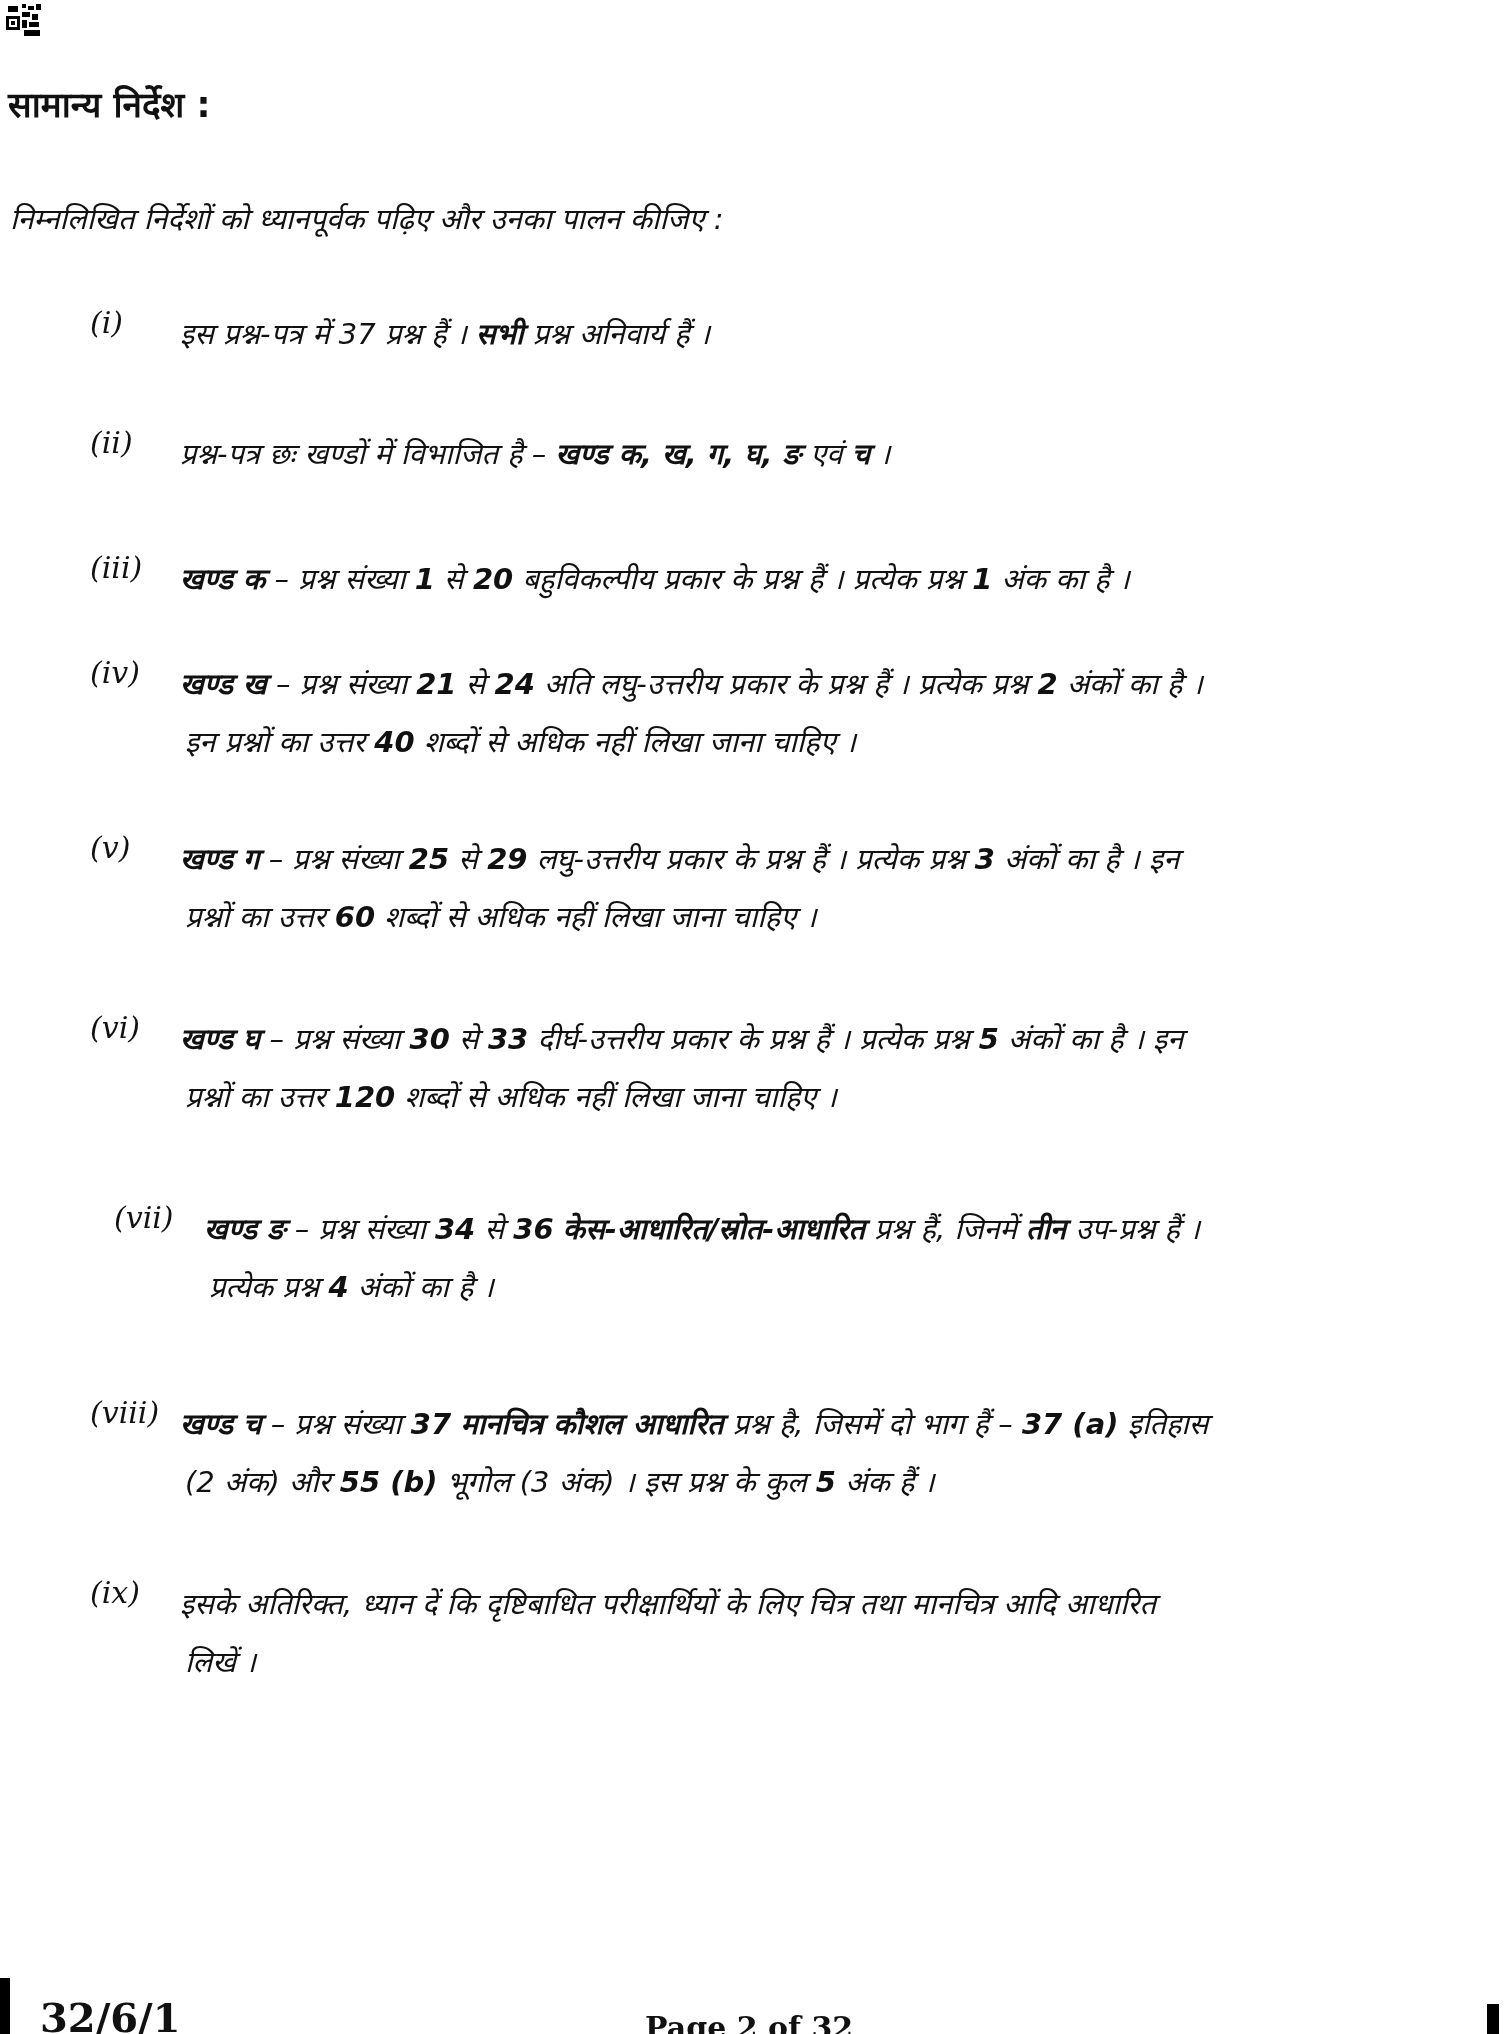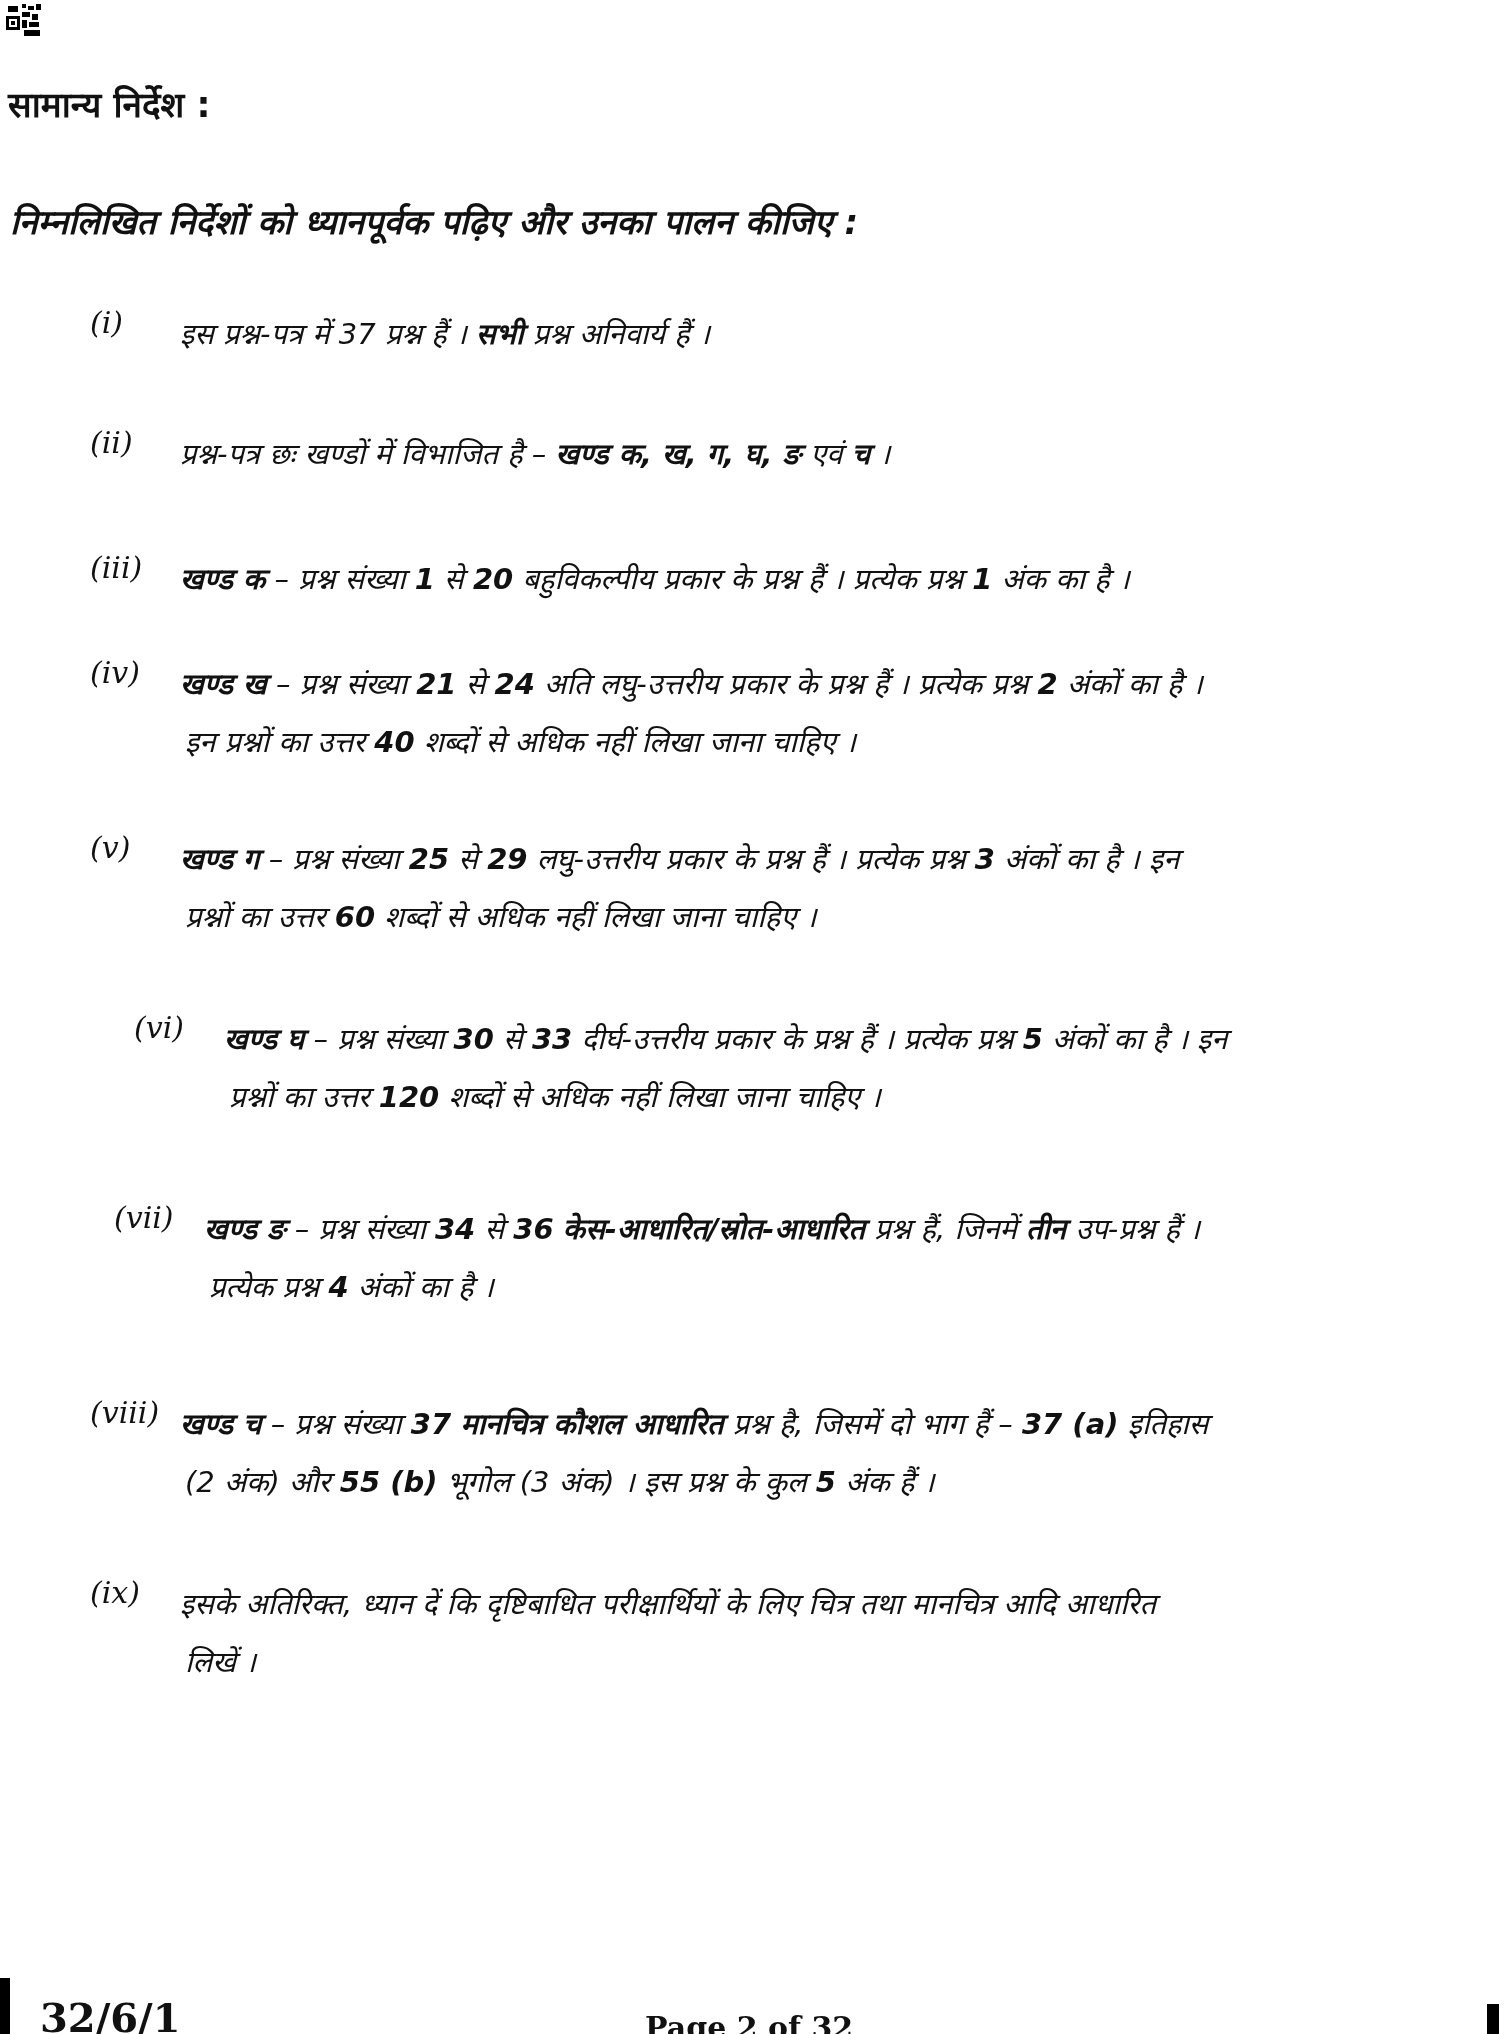--- a/index.html
+++ b/index.html
@@ -8,21 +8,21 @@
     font-family: "DejaVu Sans", "Liberation Sans", sans-serif;
     color: #111111;
   }
   .qr {
     position: absolute; left: 4px; top: 2px; width: 40px; height: 36px;
   }
   .heading {
     position: absolute; left: 8px; top: 80px; font-size: 35px; font-weight: bold;
   }
   .subheading {
-    position: absolute; left: 10px; top: 198px; font-size: 34px; font-weight: bold; font-style: italic;
+    position: absolute; left: 10px; top: 198px; font-size: 29px; font-weight: normal; font-style: italic;
   }
   .item {
     position: absolute; left: 90px; width: 1360px; font-style: italic; font-size: 29px;
   }
   .item .num {
     position: absolute; left: 0; top: 0; font-family: "DejaVu Serif", "Liberation Serif", serif; font-style: italic; font-size: 30px;
   }
   .item .line {
     display: block; position: relative; white-space: nowrap; line-height: 58px;
   }
@@ -80,21 +80,21 @@
     <div class="item" style="top: 655px;">
       <span class="num">(iv)</span>
       <span class="line first"><b>खण्ड ख</b><span> – प्रश्न संख्या </span><b>21</b><span> से </span><b>24</b><span> अति लघु-उत्तरीय प्रकार के प्रश्न हैं । प्रत्येक प्रश्न </span><b>2</b><span> अंकों का है ।</span></span>
       <span class="line cont"><span>इन प्रश्नों का उत्तर </span><b>40</b><span> शब्दों से अधिक नहीं लिखा जाना चाहिए ।</span></span>
     </div>
     <div class="item" style="top: 830px;">
       <span class="num">(v)</span>
       <span class="line first"><b>खण्ड ग</b><span> – प्रश्न संख्या </span><b>25</b><span> से </span><b>29</b><span> लघु-उत्तरीय प्रकार के प्रश्न हैं । प्रत्येक प्रश्न </span><b>3</b><span> अंकों का है । इन</span></span>
       <span class="line cont"><span>प्रश्नों का उत्तर </span><b>60</b><span> शब्दों से अधिक नहीं लिखा जाना चाहिए ।</span></span>
     </div>
-    <div class="item" style="top: 1010px; margin-left: 44px;">
+    <div class="item" style="top: 1010px;">
       <span class="num">(vi)</span>
       <span class="line first"><b>खण्ड घ</b><span> – प्रश्न संख्या </span><b>30</b><span> से </span><b>33</b><span> दीर्घ-उत्तरीय प्रकार के प्रश्न हैं । प्रत्येक प्रश्न </span><b>5</b><span> अंकों का है । इन</span></span>
       <span class="line cont"><span>प्रश्नों का उत्तर </span><b>120</b><span> शब्दों से अधिक नहीं लिखा जाना चाहिए ।</span></span>
     </div>
     <div class="item" style="top: 1200px; margin-left: 24px;">
       <span class="num">(vii)</span>
       <span class="line first"><b>खण्ड ङ</b><span> – प्रश्न संख्या </span><b>34</b><span> से </span><b>36</b><span> </span><b>केस-आधारित/स्रोत-आधारित</b><span> प्रश्न हैं, जिनमें </span><b>तीन</b><span> उप-प्रश्न हैं ।</span></span>
       <span class="line cont"><span>प्रत्येक प्रश्न </span><b>4</b><span> अंकों का है ।</span></span>
     </div>
     <div class="item" style="top: 1395px;">

